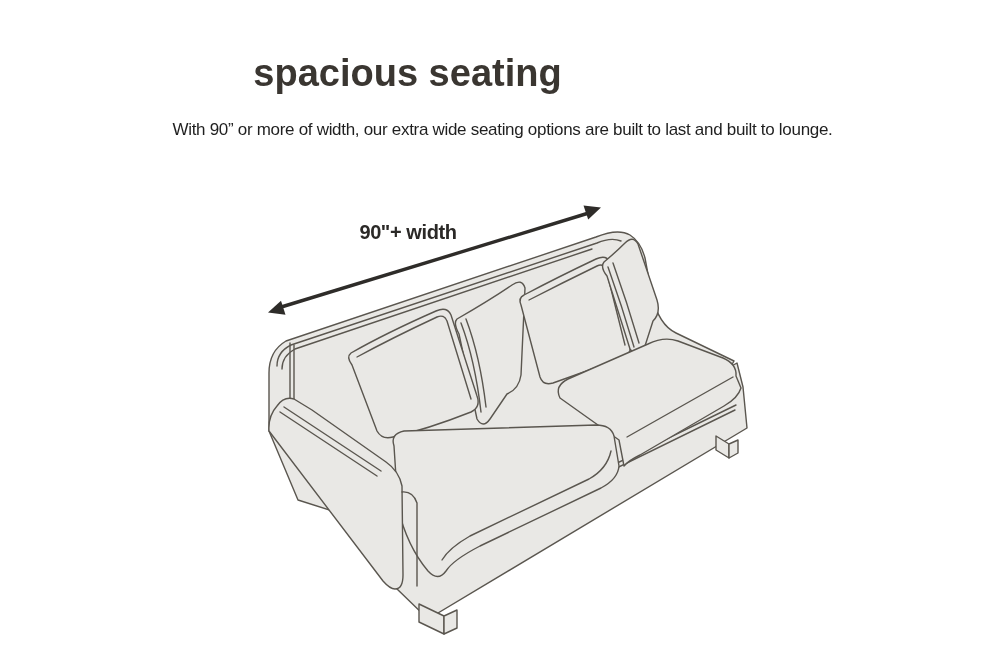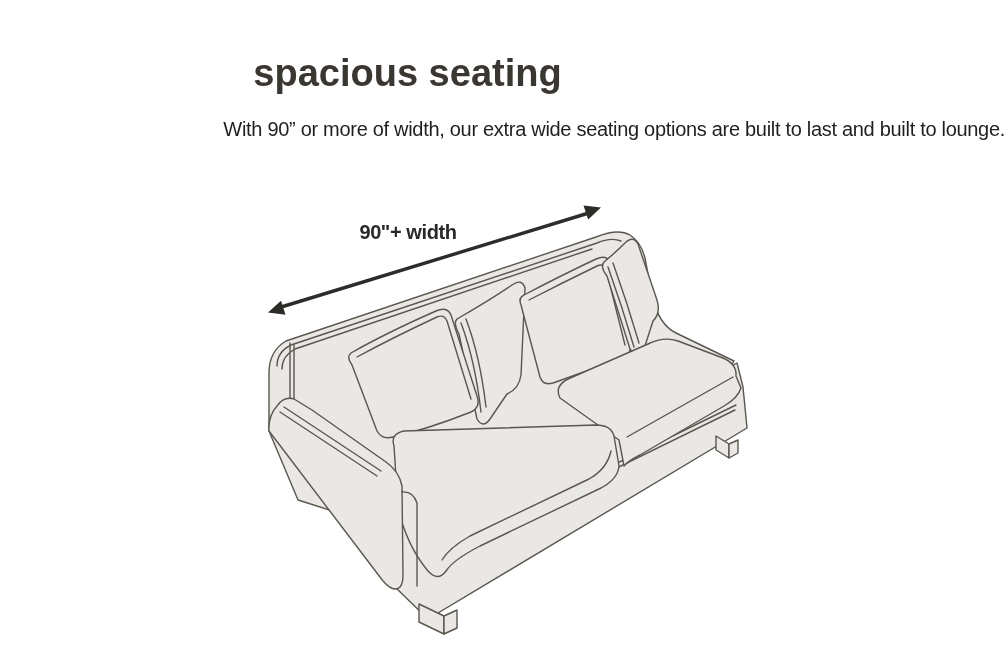--- a/index.html
+++ b/index.html
@@ -16,22 +16,22 @@
     text-align:center;
     font-size:38px;
     font-weight:700;
     letter-spacing:0px;
     color:#3a3631;
     margin-left:10px;
   }
   .description{
     position:absolute;
     top:116px;left:0;width:1005px;
-    text-align:right;
-    font-size:20px;
+    text-align:center;
+    font-size:17px;
     line-height:27px;
     letter-spacing:-0.3px;
     color:#1f1f1f;
   }
   .illustration-svg{
     position:absolute;
     top:0;left:0;
   }
   .arrow-label{
     font-family:"Liberation Sans", sans-serif;

